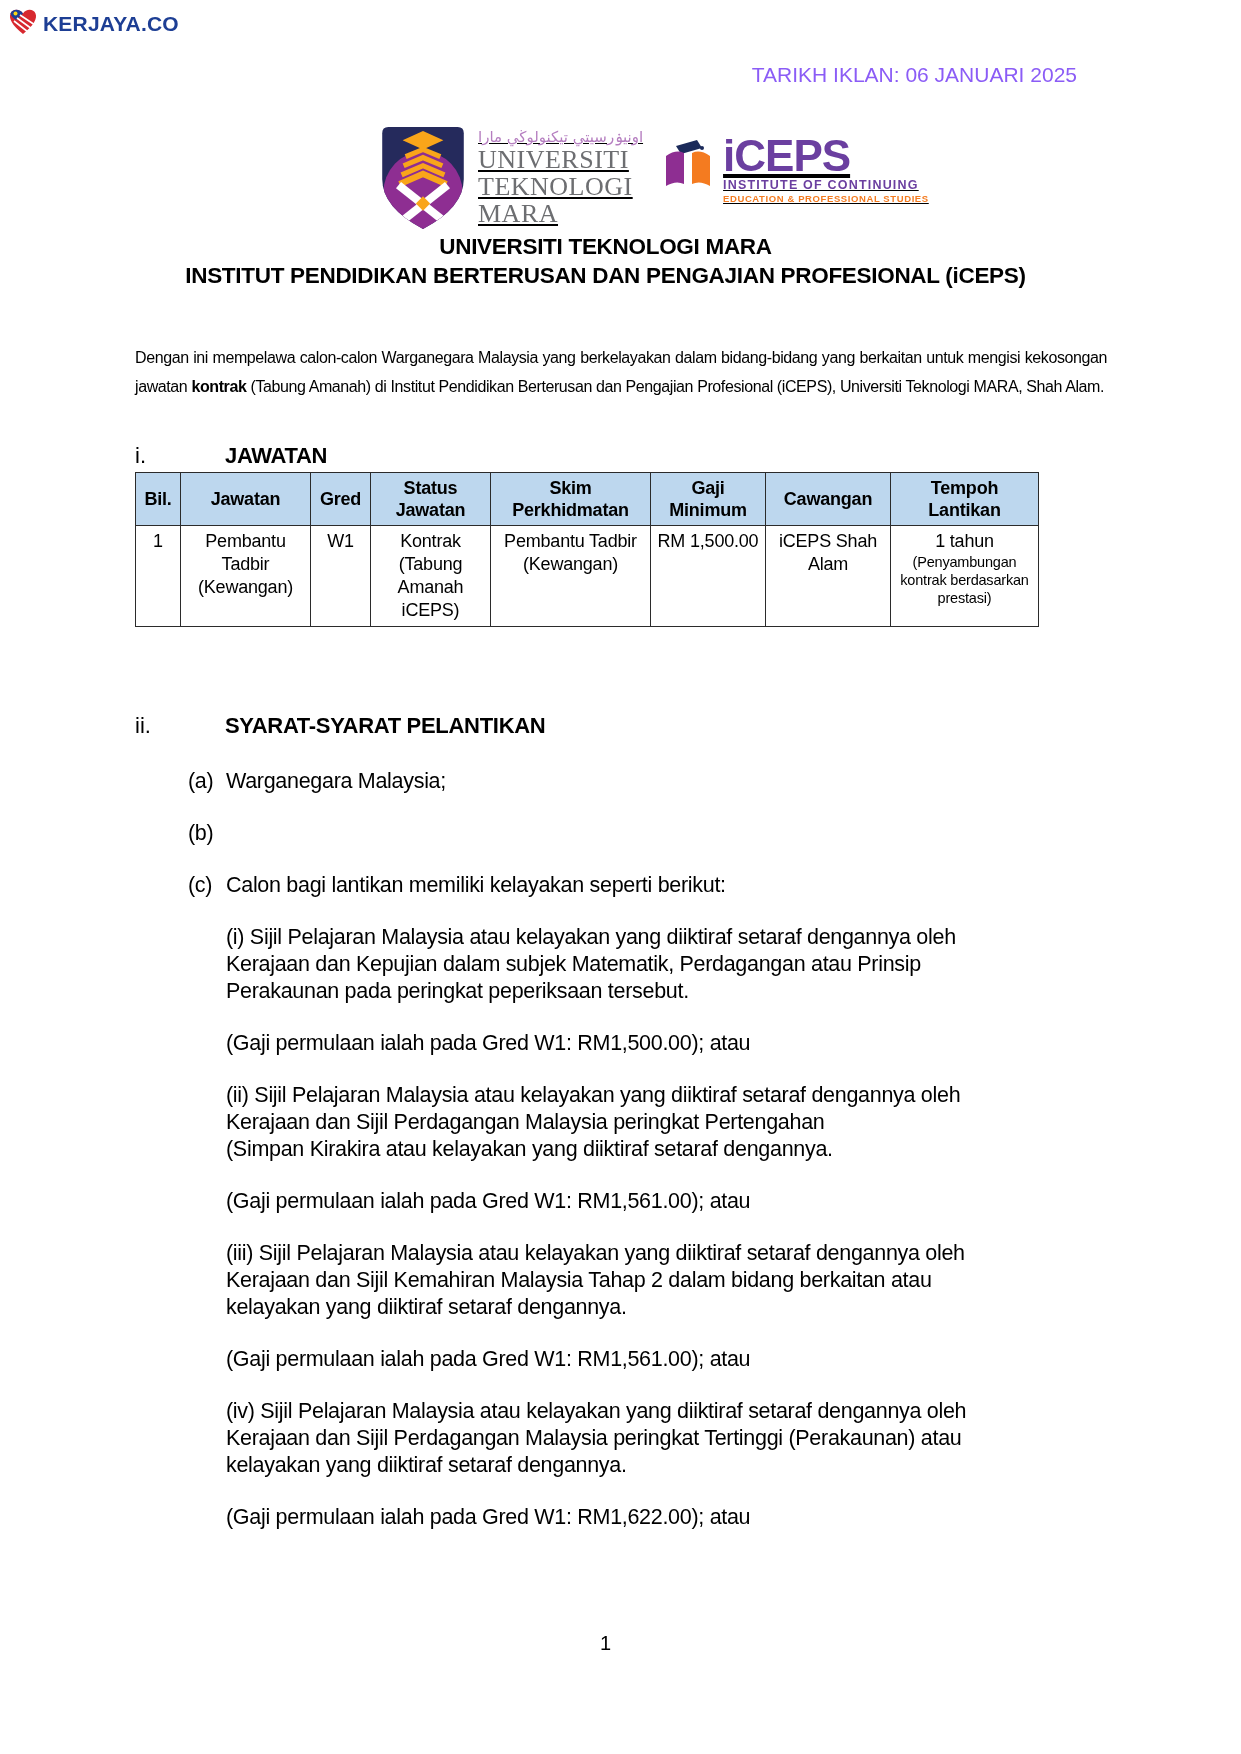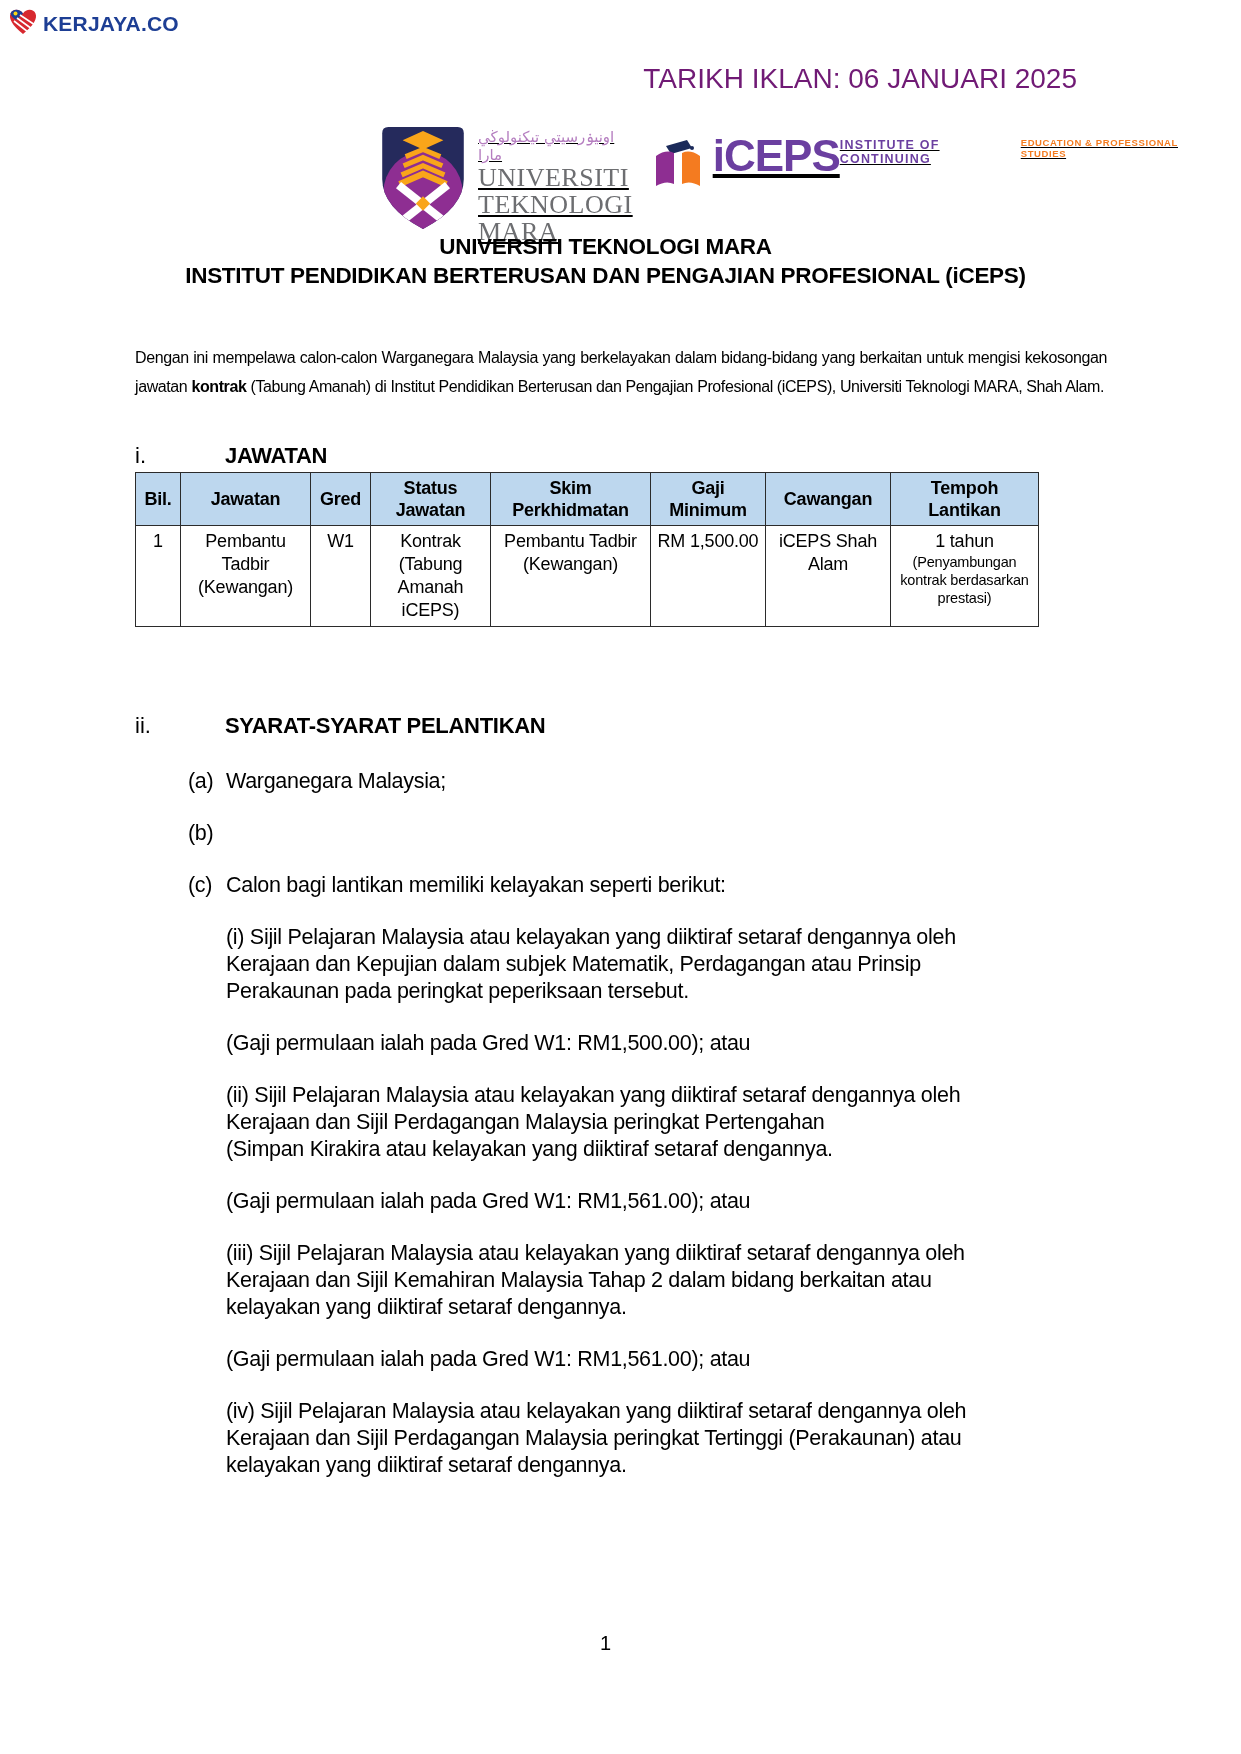--- a/index.html
+++ b/index.html
@@ -7,30 +7,30 @@
     position:relative;width:1211px;height:1754px;background:#fff;
     font-family:"Liberation Sans",sans-serif;color:#000;overflow:hidden;
   }
   .narrow{letter-spacing:-0.4px;}
 
   
   .kerjaya{position:absolute;top:8px;left:8px;display:flex;align-items:center;gap:5px;}
   .kerjaya-text{font-size:21px;font-weight:bold;color:#1d3e94;letter-spacing:0.2px;}
 
   
-  .advert-date{position:absolute;top:63px;right:134px;font-size:28px;color:#701a75;}
+  .advert-date{position:absolute;top:63px;right:134px;font-size:21px;color:#8b5cf6;}
 
   
   .logos{position:absolute;top:126px;left:378px;display:flex;align-items:flex-start;gap:18px;text-decoration:underline;}
   .uitm-logo{display:flex;align-items:flex-start;gap:10px;}
   .uitm-wordmark{display:flex;flex-direction:column;margin-top:2px;}
   .uitm-jawi{font-size:15px;color:#b57ec0;line-height:18px;font-family:"DejaVu Sans",sans-serif;}
   .uitm-name{font-family:"Liberation Serif",serif;font-size:26px;line-height:27px;color:#6d6e71;letter-spacing:0.5px;}
   .iceps-logo{display:flex;align-items:flex-start;gap:8px;margin-top:10px;}
-  .iceps-textblock{display:flex;flex-direction:row;}
+  .iceps-textblock{display:flex;flex-direction:column;}
   .iceps-acronym{font-size:44px;line-height:40px;font-weight:bold;color:#6b3fa0;letter-spacing:-1px;}
   .iceps-line1{font-size:12.5px;font-weight:bold;color:#6b3fa0;letter-spacing:1.2px;margin-top:2px;}
   .iceps-line2{font-size:9.5px;font-weight:bold;color:#f47b20;letter-spacing:0.6px;margin-top:1px;}
 
   
   .doc-title{position:absolute;top:232px;left:0;width:100%;text-align:center;font-weight:bold;font-size:22.5px;line-height:29px;letter-spacing:-0.3px;}
 
   
   .intro{position:absolute;top:327px;left:135px;width:972px;font-size:16px;line-height:29px;text-align:justify;}
   .intro b{font-weight:bold;}
@@ -201,18 +201,19 @@
       <p class="qual-salary">(Gaji permulaan ialah pada Gred W1: RM1,500.00); atau</p>
 
       <p class="qual-text">(ii) Sijil Pelajaran Malaysia atau kelayakan yang diiktiraf setaraf dengannya oleh Kerajaan dan Sijil Perdagangan Malaysia peringkat Pertengahan
 (Simpan Kirakira atau kelayakan yang diiktiraf setaraf dengannya.</p>
       <p class="qual-salary">(Gaji permulaan ialah pada Gred W1: RM1,561.00); atau</p>
 
       <p class="qual-text">(iii) Sijil Pelajaran Malaysia atau kelayakan yang diiktiraf setaraf dengannya oleh Kerajaan dan Sijil Kemahiran Malaysia Tahap 2 dalam bidang berkaitan atau kelayakan yang diiktiraf setaraf dengannya.</p>
       <p class="qual-salary">(Gaji permulaan ialah pada Gred W1: RM1,561.00); atau</p>
 
       <p class="qual-text">(iv) Sijil Pelajaran Malaysia atau kelayakan yang diiktiraf setaraf dengannya oleh Kerajaan dan Sijil Perdagangan Malaysia peringkat Tertinggi (Perakaunan) atau kelayakan yang diiktiraf setaraf dengannya.</p>
+      <p class="qual-salary">(Gaji permulaan ialah pada Gred W1: RM1,622.00); atau</p>
     </div>
   </div>
 
   <div class="page-number">1</div>
 
 </div>
 
 </body></html>

